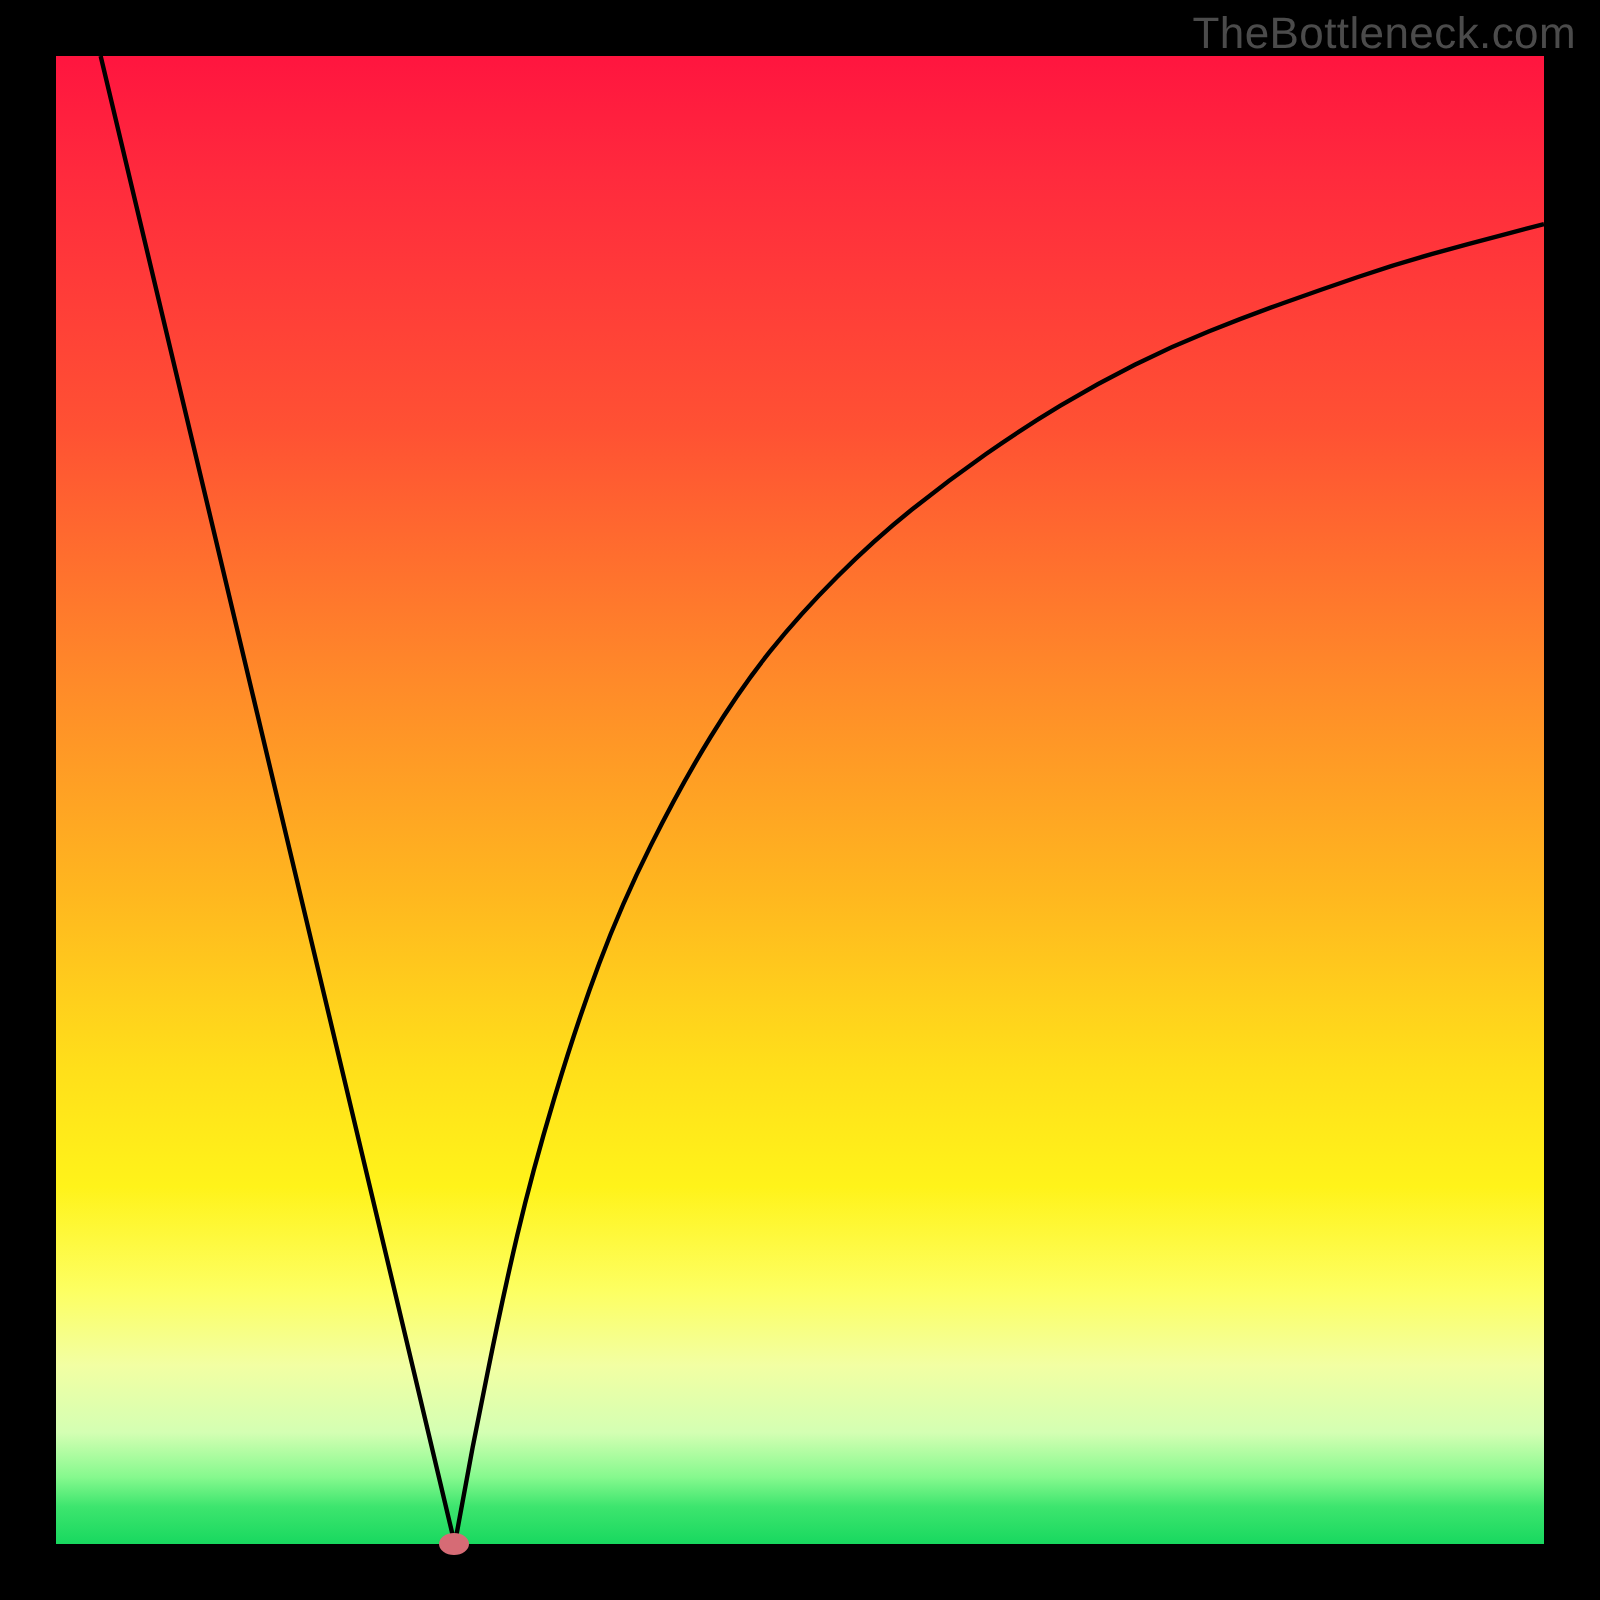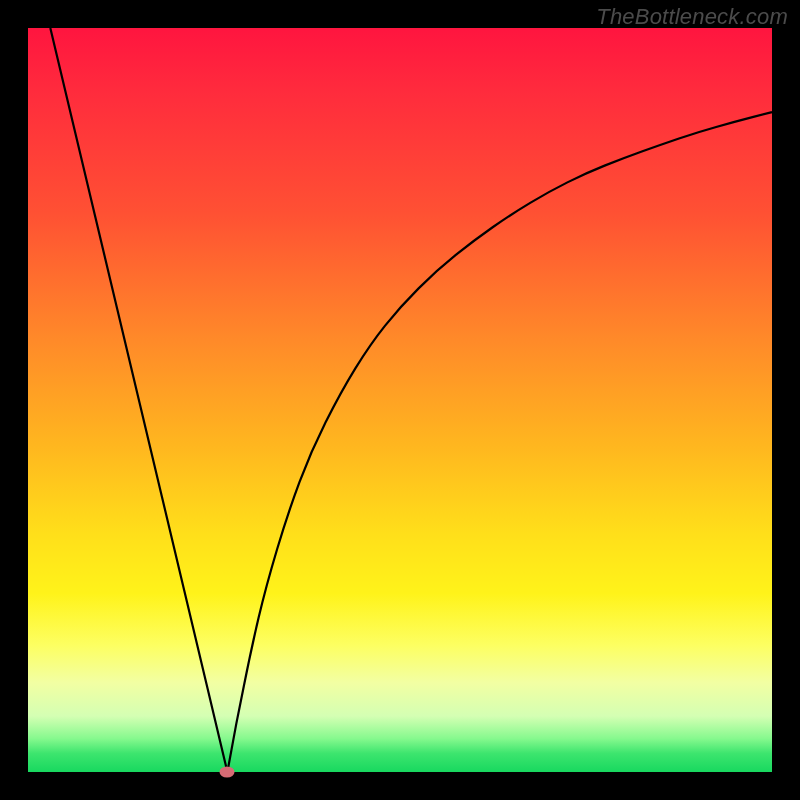--- a/index.html
+++ b/index.html
@@ -11,21 +11,20 @@
     overflow: hidden;
     font-family: Arial, Helvetica, sans-serif;
   }
   .frame {
     position: absolute;
     top: 0;
     left: 0;
     width: 800px;
     height: 644px;
     background: #000000;
-    font-style: italic;
   }
   .plot-area {
     position: absolute;
     top: 28px;
     left: 28px;
     width: 744px;
     height: 744px;
     background: linear-gradient(to bottom,
       #ff153f 0%,
       #ff2a3d 8%,

